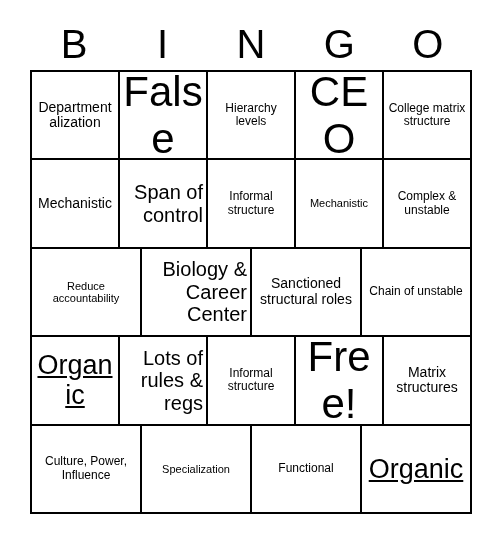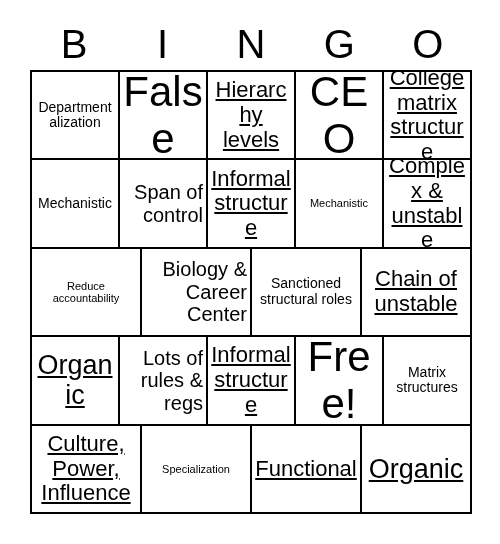--- a/index.html
+++ b/index.html
@@ -76,21 +76,21 @@
   .cell-text {
     display: block;
     width: 100%;
     line-height: 1.12;
     word-wrap: break-word;
   }
   
   .fs-xxl .cell-text { font-size: 42px; }
   .fs-xl  .cell-text { font-size: 27px; text-decoration: underline; }
   .fs-lg  .cell-text { font-size: 20px; text-align: right; }
-  .fs-md  .cell-text { font-size: 22px; text-decoration: underline; }
+  .fs-md  .cell-text { font-size: 12px; }
   .fs-sm  .cell-text { font-size: 14px; }
   .fs-xs  .cell-text { font-size: 11px; }
   .fs-xxs .cell-text { font-size: 14px;  }
 </style>
 </head>
 <body>
 
 <div id="card">
 
   <div id="bingo-header">

